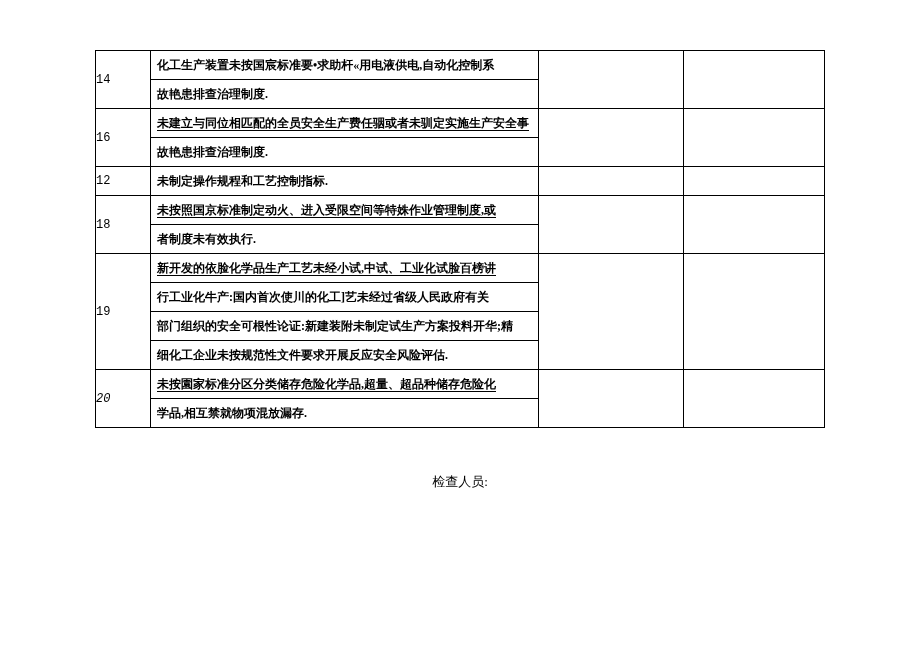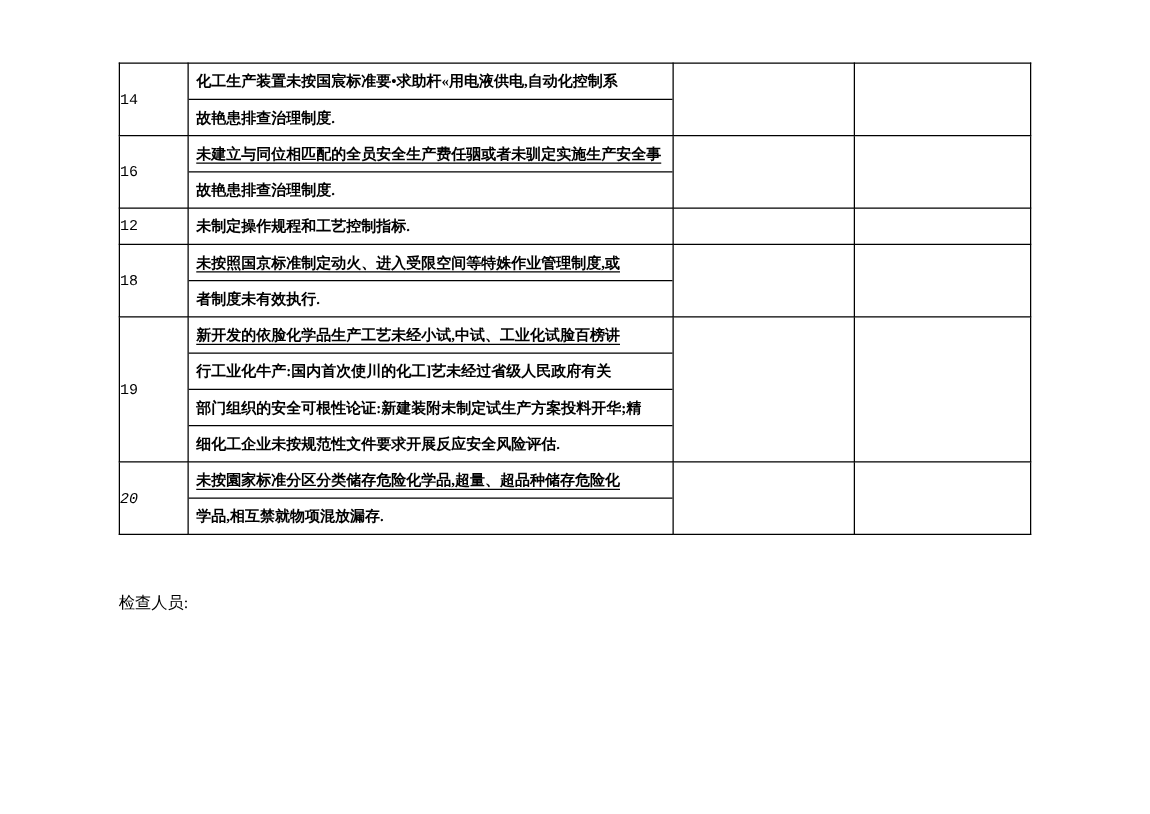--- a/index.html
+++ b/index.html
@@ -56,20 +56,21 @@
     .italic {
       font-style: italic;
       margin-top: 20px;
     }
     .footer {
       margin-top: 45px;
       font-size: 13px;
     }
     .footer-line {
       margin-bottom: 28px;
+      text-align: center;
     }
   </style>
 </head>
 <body>
 
 <table>
   <tbody id="table-body">
   <tr>
         <td class="col-num">14</td>
         <td class="col-desc">

